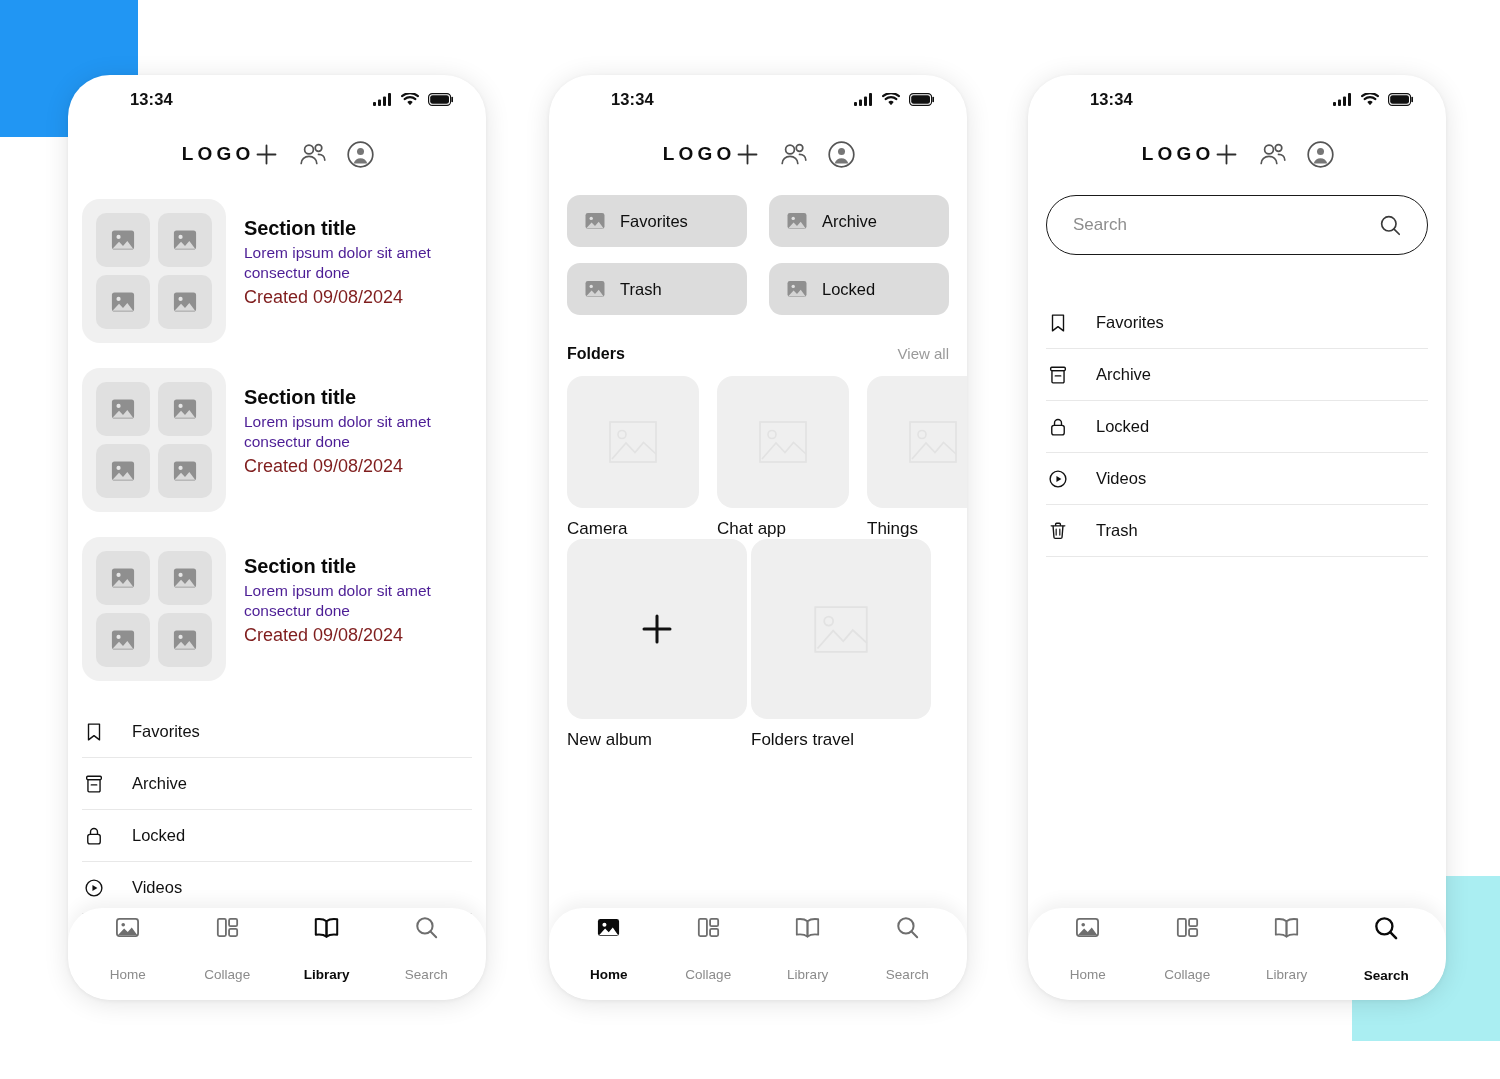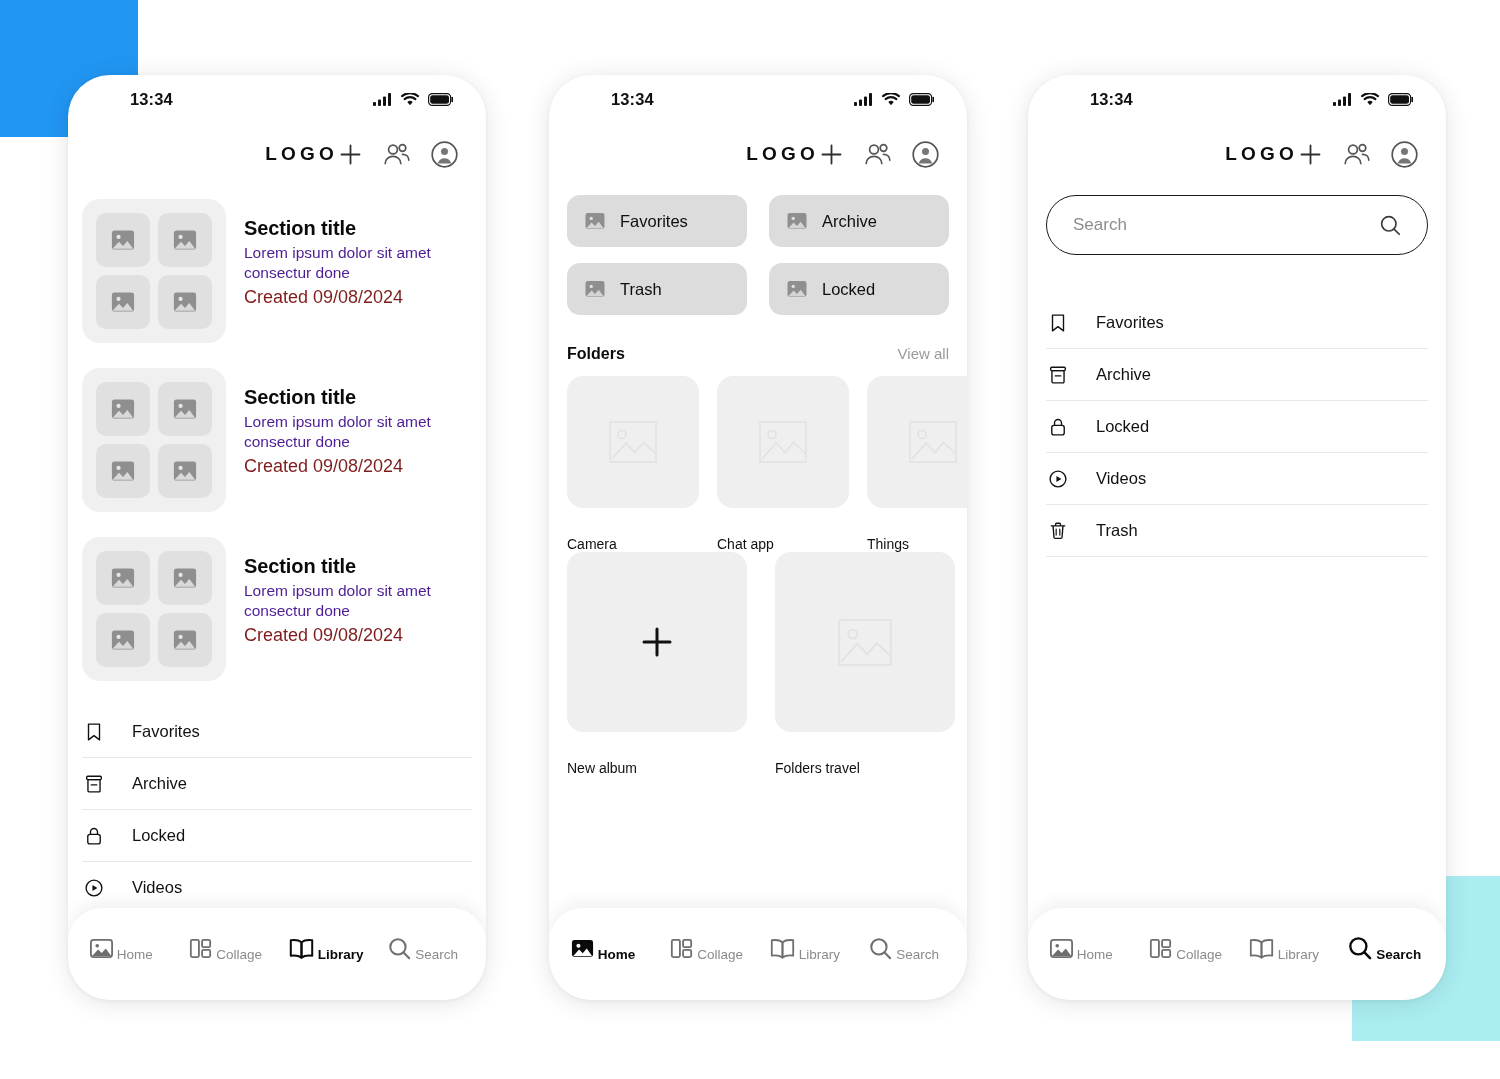--- a/index.html
+++ b/index.html
@@ -39,21 +39,21 @@
     height: 48px; padding: 0 32px 0 30px;
     display: flex; align-items: center; justify-content: space-between;
     flex: 0 0 auto;
   }
   .status-time { font-size: 16.5px; font-weight: 700; color: #111; letter-spacing: .1px; margin-left: 32px; }
   .status-icons { display: flex; align-items: center; gap: 9px; }
 
   
   .appbar {
     height: 62px; padding: 0 28px 0 30px;
-    display: flex; align-items: center; justify-content: flex-end;
+    display: flex; align-items: center; justify-content: center;
     flex: 0 0 auto;
   }
   .logo { font-size: 19px; font-weight: 800; letter-spacing: 4.2px; color: #0d0d0d; }
   .appbar-actions { display: flex; align-items: center; gap: 20px; }
 
   
   .body { flex: 1 1 auto; position: relative; overflow: hidden; }
 
   
   .sections { padding: 14px 22px 0 14px; }
@@ -106,22 +106,22 @@
   .sec-head-link { font-size: 15px; color: #9a9a9a; }
 
   .tilerow { display: flex; gap: 18px; padding: 0 0 0 18px; }
   .tile { flex: 0 0 auto; }
   .tile-box {
     background: #efefef; border-radius: 16px;
     display: flex; align-items: center; justify-content: center;
   }
   .tile-box.folder { width: 132px; height: 132px; }
   .tile-box.album { width: 180px; height: 180px; }
-  .tile-name { font-size: 14px; color: #101010; margin-top: 28px; }
-  .albumrow { display: flex; gap: 28px; padding: 0 8px 0 18px; align-items: center; }
+  .tile-name { font-size: 17px; color: #101010; margin-top: 11px; }
+  .albumrow { display: flex; gap: 4px; padding: 0 8px 0 18px; align-items: center; }
 
   
   .searchwrap { padding: 10px 18px 0 18px; }
   .searchbar {
     height: 60px; border: 1.6px solid #1a1a1a; border-radius: 32px;
     display: flex; align-items: center; padding: 0 24px 0 26px; gap: 10px;
     background: #fff;
   }
   .searchbar input {
     flex: 1 1 auto; border: 0; outline: 0; background: transparent;
@@ -130,21 +130,21 @@
   .searchbar input::placeholder { color: #8d8d8d; }
 
   
   .tabbar {
     position: absolute; left: 0; right: 0; bottom: 0; height: 92px;
     background: #fff; border-radius: 34px 34px 42px 42px;
     box-shadow: 0 -7px 16px rgba(0,0,0,0.055);
     display: flex; align-items: center; justify-content: space-around;
     padding: 0 10px 12px 10px;
   }
-  .tab { display: flex; flex-direction: row; align-items: flex-end; gap: 2px; width: 80px; }
+  .tab { display: flex; flex-direction: column; align-items: center; gap: 26px; width: 80px; }
   .tab-label { font-size: 13.5px; color: #8b8b8b; }
   .tab.active .tab-label { color: #0a0a0a; font-weight: 700; }
 
   svg { display: block; }
 </style>
 </head>
 <body>
 
 <div class="stage">
 

